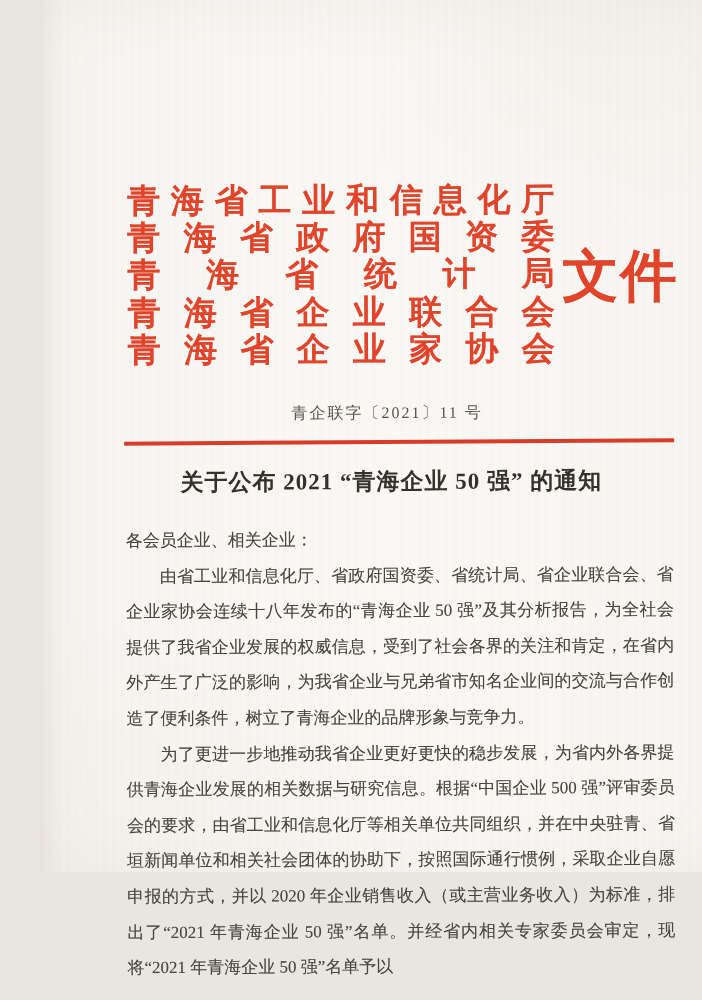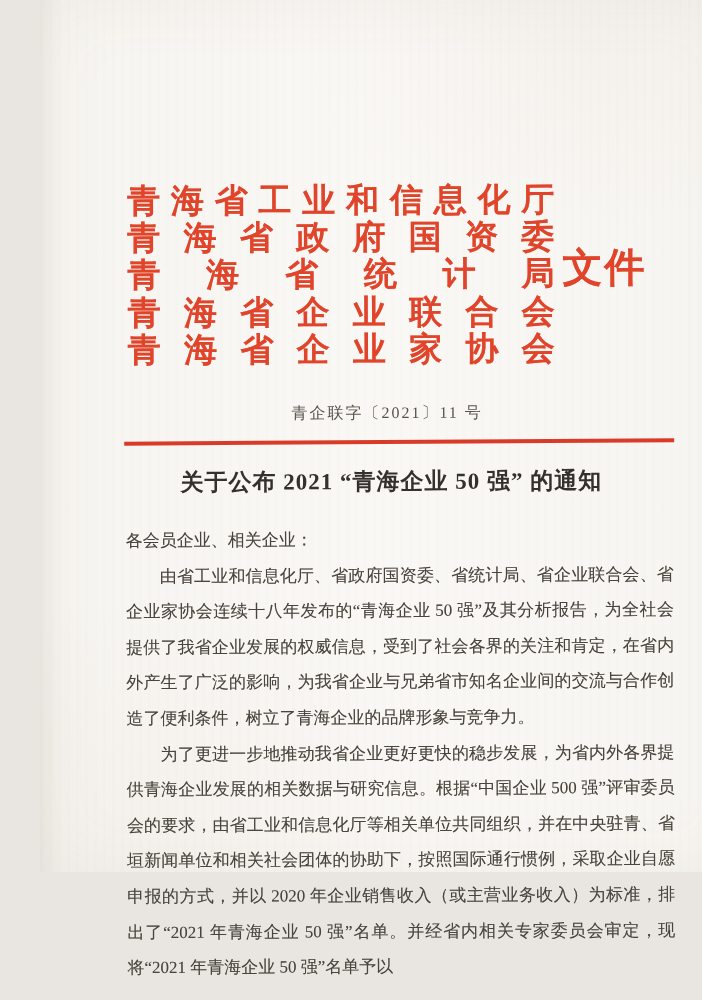--- a/index.html
+++ b/index.html
@@ -39,21 +39,21 @@
   .issuer-line{
     font-size:33px;line-height:37.2px;font-weight:700;
     color:var(--accent-red);
     text-align:justify;text-align-last:justify;
     letter-spacing:0;
     white-space:nowrap;
     text-shadow:0 0 0.5px rgba(224,69,43,0.55);
   }
   .wenjian{
     position:absolute;left:523px;top:247px;
-    font-size:40px;line-height:1.08;font-weight:700;
+    font-size:56px;line-height:1.08;font-weight:700;
     color:var(--accent-red);
     letter-spacing:2px;
     text-shadow:0 0 0.6px rgba(224,69,43,0.6);
   }
   
   .doc-number{
     position:absolute;left:0;top:403px;width:694px;
     text-align:center;
     font-size:16px;letter-spacing:2px;
     color:var(--docnum-text);

